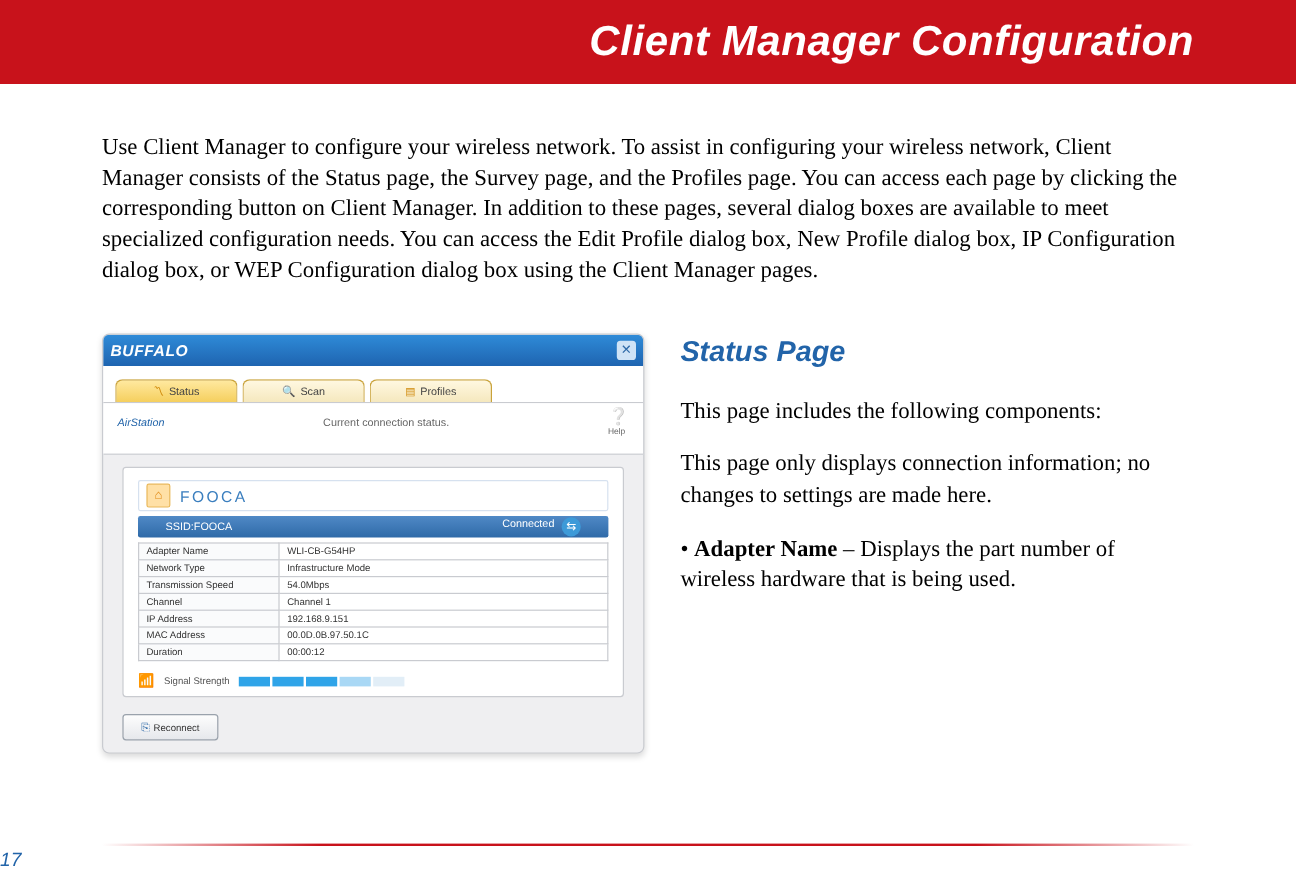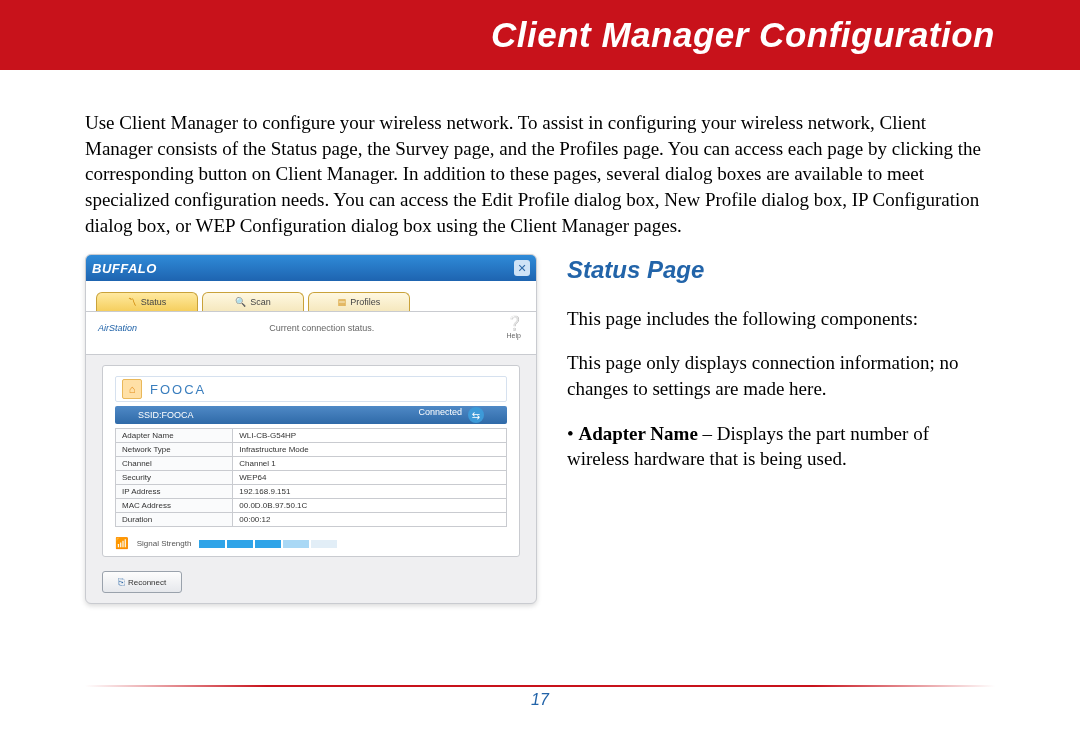--- a/index.html
+++ b/index.html
@@ -1,20 +1,20 @@
 <!DOCTYPE html>
 <html><head>
 <meta charset="utf-8">
 <style>
   html,body{margin:0;padding:0;width:1080px;height:747px;background:#fff;font-family:"Century Schoolbook","Bookman Old Style",Georgia,serif;color:#000;overflow:hidden}
   .red-band{background:#c8121b;height:70px;width:100%;display:flex;align-items:center;justify-content:flex-end;padding-right:85px;box-sizing:border-box}
   .red-title{color:#fff;font-style:italic;font-weight:bold;font-size:35px;font-family:"Century Gothic","Futura",Arial,sans-serif;letter-spacing:.5px}
   .page{padding:40px 85px 0 85px}
   .intro{font-size:19px;line-height:1.35}
-  .cols{display:flex;margin-top:16px;gap:30px}
+  .cols{display:flex;margin-top:40px;gap:30px}
   .shot{width:450px;flex-shrink:0;background:#efeff1;border:1px solid #c9cbd0;border-radius:6px;overflow:hidden;box-shadow:0 2px 5px rgba(0,0,0,.15)}
   .shot-titlebar{background:linear-gradient(#2f8bd8,#1e64b0);height:26px;display:flex;align-items:center;justify-content:space-between;padding:0 6px}
   .brand{color:#fff;font-weight:bold;font-style:italic;font-size:13px;letter-spacing:.5px;font-family:Arial,sans-serif}
   .close-x{width:16px;height:16px;background:#cfe3f6;border-radius:3px;color:#2f6aa8;font-size:11px;line-height:16px;text-align:center;font-family:Arial,sans-serif}
   .tabs{background:#fff;padding:6px 0 0 10px;display:flex;align-items:flex-end;height:24px;border-bottom:1px solid #c9cbd0}
   .tab{border:1px solid #c9a23a;border-bottom:none;border-radius:6px 6px 0 0;height:18px;width:100px;margin-right:4px;display:flex;align-items:center;justify-content:center;gap:4px;font-size:9px;font-family:Arial,sans-serif;color:#444;background:linear-gradient(#fff8e1,#f5e8be)}
   .tab.active{background:linear-gradient(#ffe9a0,#f5cf5e)}
   .tab .ic{color:#d08a0b;font-size:9px}
   .substrip{background:#fff;font-size:9px;color:#666;font-family:Arial,sans-serif;padding:4px 12px 14px 12px;display:flex;align-items:center;justify-content:space-between;border-bottom:1px solid #c9cbd0}
   .airstation{color:#2264a9;font-style:italic;font-size:9px}
@@ -34,21 +34,21 @@
   .bars{display:flex;gap:2px}
   .bar{width:26px;height:8px}
   .b1,.b2,.b3{background:#2fa4e8}
   .b4{background:#a9d8f5}
   .b5{background:#e2eef7}
   .btm-btn{margin:14px 0 10px 16px;width:78px;height:20px;border:1px solid #9aa2ac;background:linear-gradient(#fdfdfd,#e6e8ec);border-radius:3px;font-size:8px;display:flex;align-items:center;justify-content:center;gap:3px;color:#333;font-family:Arial,sans-serif}
   .bb-ic{color:#2f6aa8;font-size:9px}
   .rcol{font-size:19px;line-height:1.35}
   .sec-title{color:#2264a9;font-style:italic;font-weight:bold;font-size:24px;font-family:Liberation Sans, sans-serif;margin-bottom:4px}
   .itword{font-style:italic}
-  .foot{position:absolute;bottom:38px;left:0;width:100%;text-align:center}
+  .foot{position:absolute;bottom:20px;left:0;width:100%;text-align:left}
   .foot-rule{height:2px;width:910px;margin:0 auto 4px auto;background:linear-gradient(to right,rgba(200,18,27,0),#c8121b 20%,#c8121b 80%,rgba(200,18,27,0))}
   .pg{color:#2264a9;font-style:italic;font-family:"Century Gothic",Arial,sans-serif;font-size:16px}
 </style>
 </head>
 <body>
 
 <div class="red-band">
   <div class="red-title">Client Manager Configuration</div>
 </div>
 
@@ -97,26 +97,26 @@
           <tbody>
               <tr>
                 <td>Adapter Name</td>
                 <td>WLI-CB-G54HP</td>
               </tr>
           <tr>
                 <td>Network Type</td>
                 <td>Infrastructure Mode</td>
               </tr>
           <tr>
+                <td>Transmission Speed</td>
+                <td>54.0Mbps</td>
+              </tr>
+          <tr>
                 <td>Channel</td>
                 <td>Channel 1</td>
-              </tr>
-          <tr>
-                <td>Security</td>
-                <td>WEP64</td>
               </tr>
           <tr>
                 <td>IP Address</td>
                 <td>192.168.9.151</td>
               </tr>
           <tr>
                 <td>MAC Address</td>
                 <td>00.0D.0B.97.50.1C</td>
               </tr>
           <tr>

